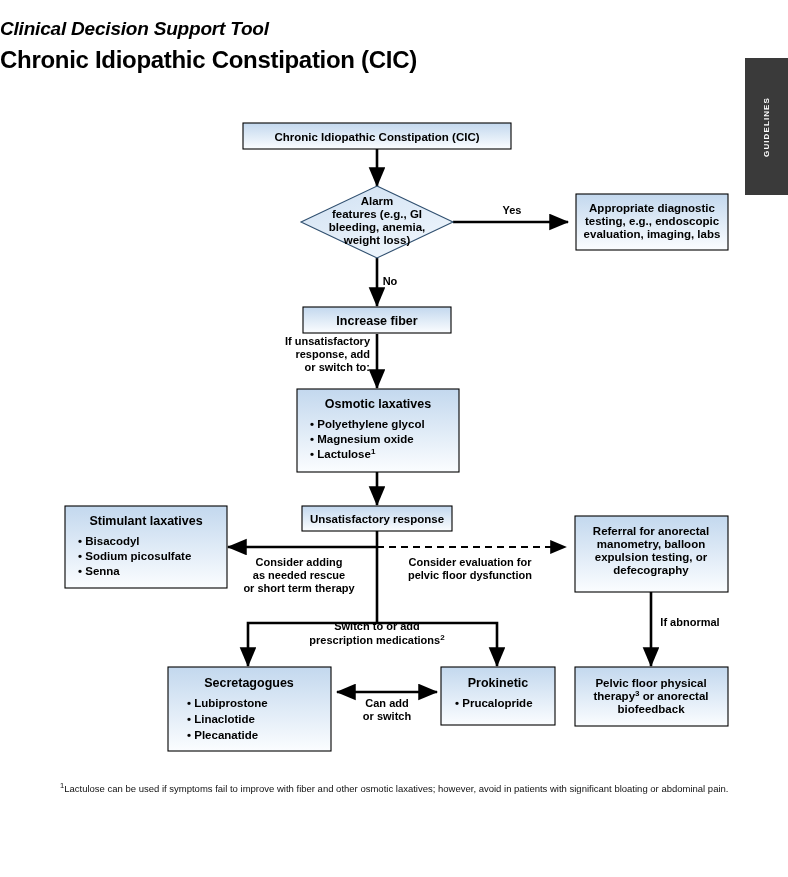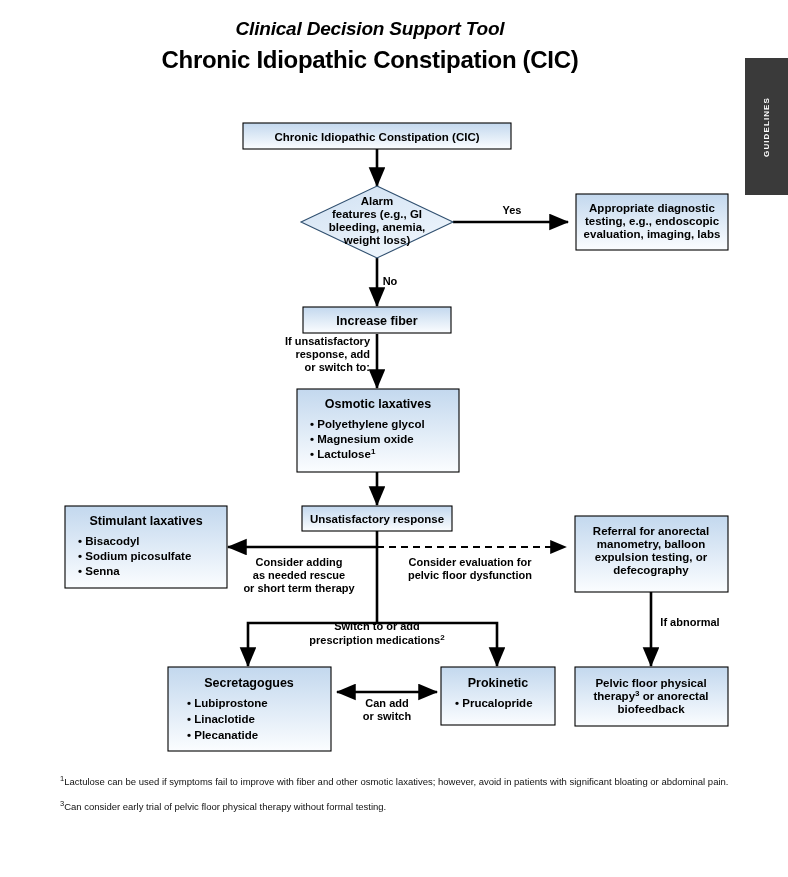--- a/index.html
+++ b/index.html
@@ -13,21 +13,21 @@
     position: relative;
     font-family: "Liberation Sans", sans-serif;
     color: #000000;
     overflow: hidden;
   }
 
   
   #header {
     position: absolute;
     left: 0; top: 18px; width: 740px;
-    text-align: center;
+    text-align: left;
   }
   #subtitle {
     font-size: 19px;
     font-style: italic;
     font-weight: bold;
     letter-spacing: -0.2px;
     margin: 0 0 6px 0;
   }
   #maintitle {
     font-size: 24px;
@@ -116,21 +116,21 @@
 
   
   #footnotes {
     position: absolute;
     left: 60px; top: 766px;
     width: 675px;
   }
   .fn {
     font-size: 9.5px;
     line-height: 1.45;
-    margin: 8px 0 10px 0;
+    margin: 15px 0 10px 0;
     color: #111;
   }
   .fn sup { font-size: 7.5px; }
 </style>
 </head>
 <body>
 
 <div id="header">
   <div id="subtitle">Clinical Decision Support Tool</div>
   <h1 id="maintitle">Chronic Idiopathic Constipation (CIC)</h1>
@@ -299,16 +299,13 @@
     </text>
     <text class="t-box" x="651" y="603">biofeedback</text>
   </g>
 </svg>
 </div>
 
 <div id="footnotes">
   <p class="fn">
     <sup>1</sup><span>Lactulose can be used if symptoms fail to improve with fiber and other osmotic laxatives; however, avoid in patients with significant bloating or abdominal pain.</span>
   </p>
-  <p class="fn">
-    <sup>3</sup><span>Can consider early trial of pelvic floor physical therapy without formal testing.</span>
-  </p>
 </div>
 
 </body></html>

